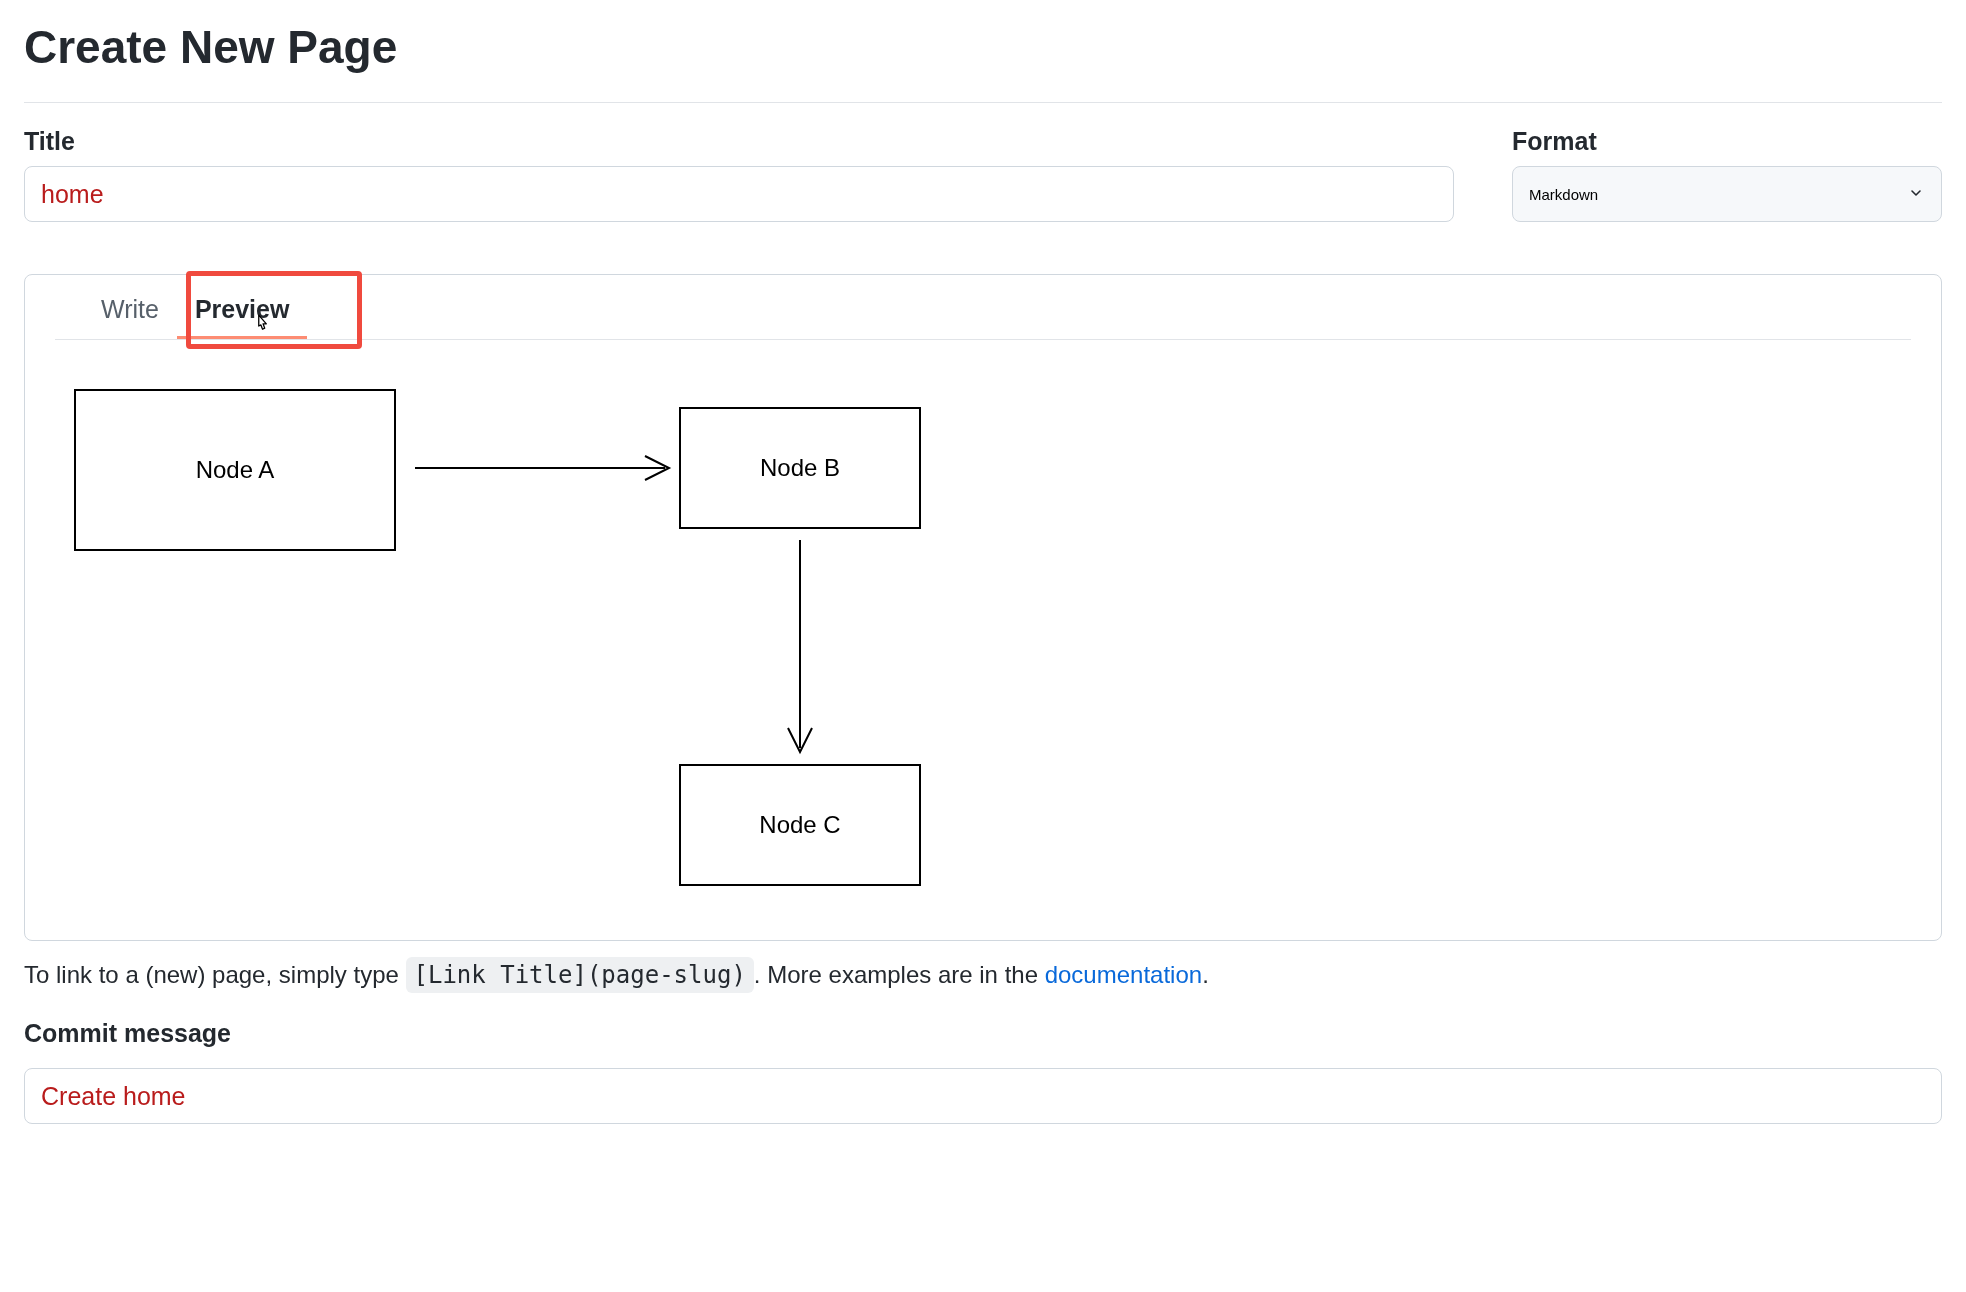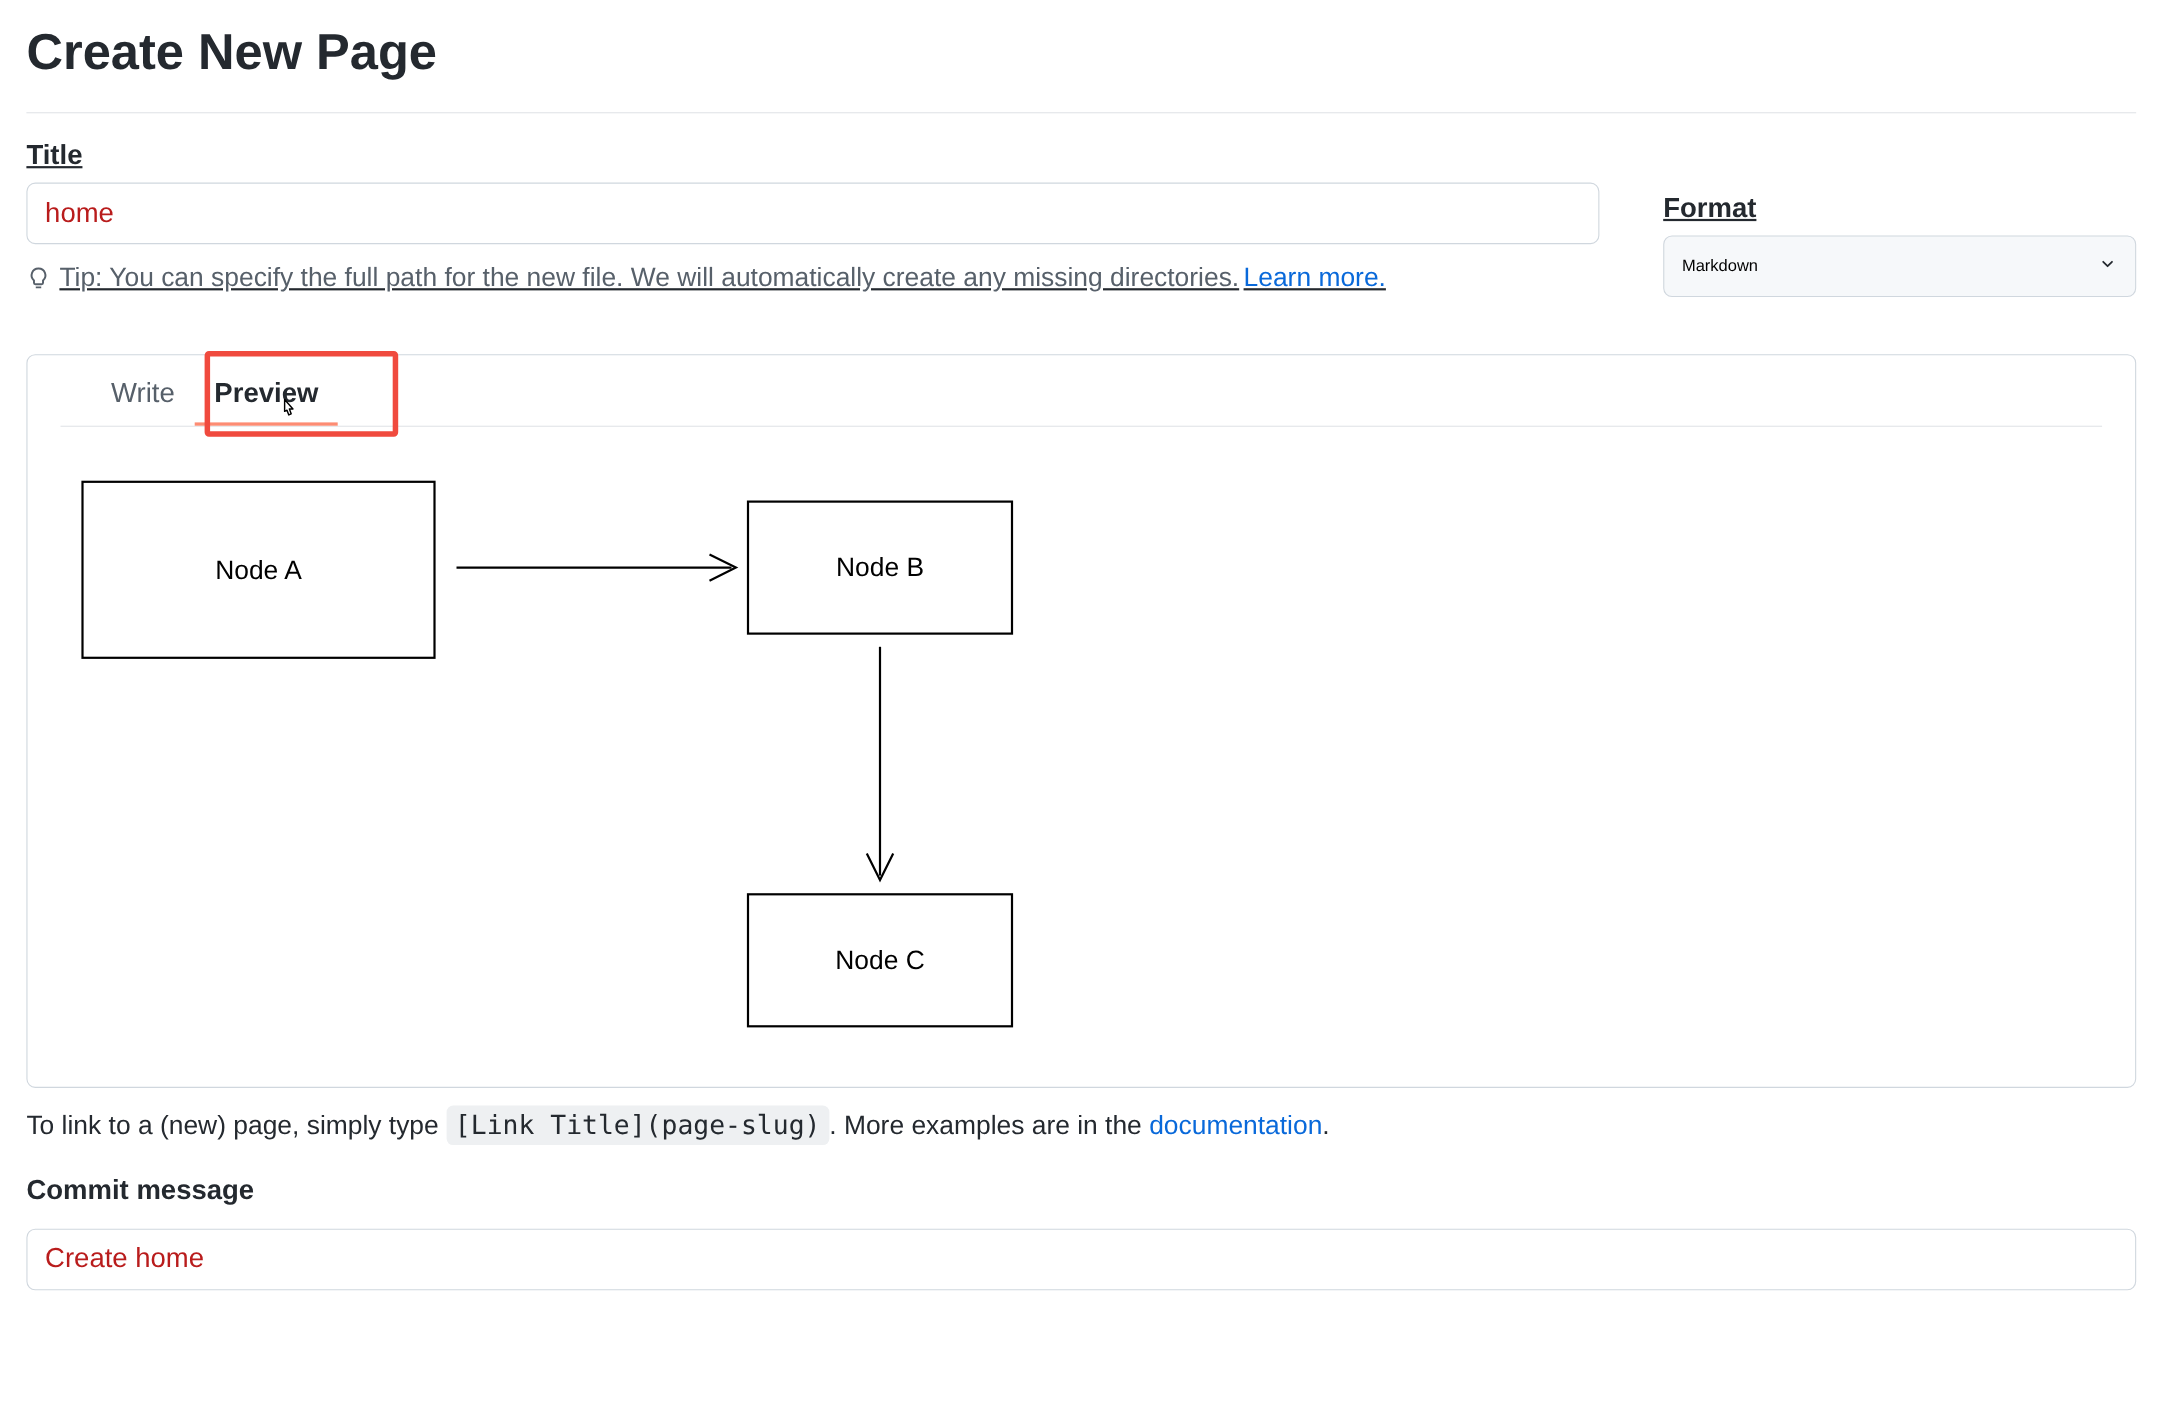--- a/index.html
+++ b/index.html
@@ -15,22 +15,21 @@
   h1.page-heading {
     font-size: 46px;
     font-weight: 700;
     margin: 0 0 24px 0;
     padding-bottom: 28px;
     border-bottom: 1px solid #e1e4e8;
   }
   .row {
     display: flex;
     gap: 58px;
-    align-items: flex-end;
-    text-decoration: underline;
+    align-items: flex-start;
   }
   .col-title { flex: 1; }
   .col-format { width: 430px; }
   label.field-label {
     display: block;
     font-size: 25px;
     font-weight: 600;
     margin-bottom: 10px;
   }
   input.text-input {
@@ -154,30 +153,20 @@
 </style>
 </head>
 <body>
 
 <h1 class="page-heading">Create New Page</h1>
 
 <div class="row">
   <div class="col-title">
     <label class="field-label">Title</label>
     <input class="text-input" type="text" value="home" style="">
-    <div class="tip-row">
-      <span class="bulb-icon">
-        <svg width="22" height="26" viewBox="0 0 16 16" fill="none" stroke="#57606a" stroke-width="1.3">
-          <path d="M8 1.5a4.5 4.5 0 00-3 7.9V11a1 1 0 001 1h4a1 1 0 001-1V9.4A4.5 4.5 0 008 1.5z"></path>
-          <line x1="6.2" y1="14" x2="9.8" y2="14"></line>
-        </svg>
-      </span>
-      <span>Tip: You can specify the full path for the new file. We will automatically create any missing directories.</span>
-      <a href="#" class="link">Learn more.</a>
-    </div>
   </div>
   <div class="col-format">
     <label class="field-label">Format</label>
     <div class="select-wrap">
       <select class="select">
         <option>Markdown</option>
       </select>
       <span class="select-caret">
         <svg width="16" height="16" viewBox="0 0 16 16">
             <path d="M4 6l4 4 4-4" fill="none" stroke="#24292f" stroke-width="1.6" stroke-linecap="round" stroke-linejoin="round"></path>

